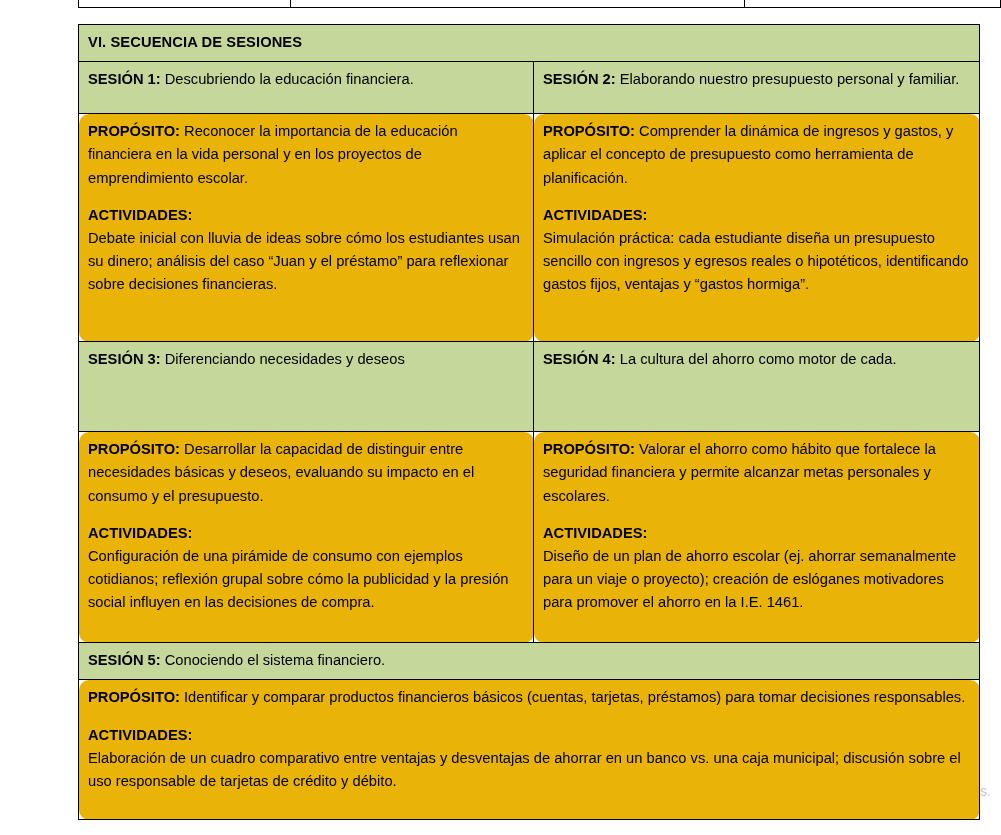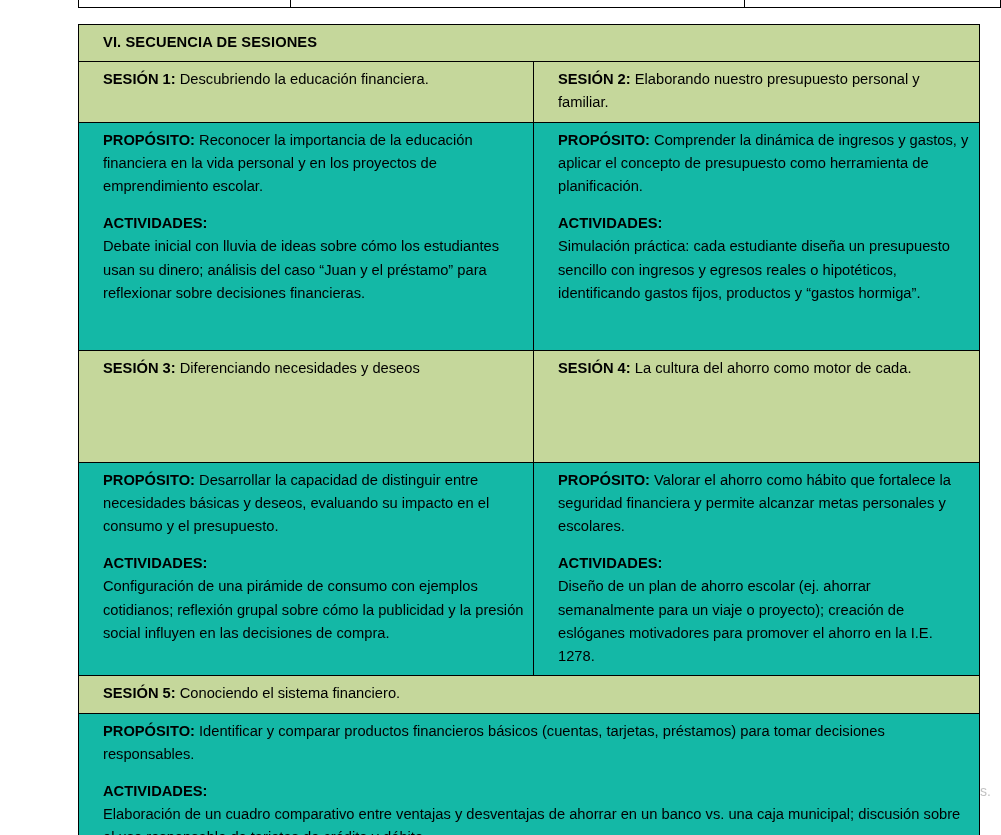--- a/index.html
+++ b/index.html
@@ -51,30 +51,31 @@
     position: absolute;
     left: 78px;
     top: 24px;
     width: 901px;
     border-collapse: collapse;
     table-layout: fixed;
   }
   .seq-table td {
     border: 1px solid #000000;
     vertical-align: top;
-    padding: 6px 9px 7px 24px;
+    padding: 6px 9px 7px 9px;
     font-size: 14.7px;
     line-height: 1.58;
     box-sizing: border-box;
   }
   .green {
     background: #c5d79b;
   }
   .white {
-    background: #14b8a6;
+    background: #eab308;
+    border-radius: 10px;
   }
   .col-left  { width: 455px; }
   .col-right { width: 446px; }
 
   .section-title {
     font-weight: bold;
     font-size: 14.6px;
     letter-spacing: 0.1px;
     padding-top: 7px;
     padding-bottom: 8px;
@@ -87,21 +88,21 @@
     display: block;
     height: 0.95em;
   }
   p.body-text {
     margin: 0;
   }
 
   
   .h-sess12-head { height: 52px; }
   .h-sess12-body { height: 228px; }
-  .h-sess34-head { height: 112px; }
+  .h-sess34-head { height: 90px; }
   .h-sess34-body { height: 211px; }
   .h-sess5-head  { height: 32px; }
   .h-sess5-body  { height: 140px; }
 
   
   .watermark {
     position: absolute;
     right: 10px;
     top: 748px;
     text-align: left;
@@ -164,21 +165,21 @@
         <td class="white h-sess12-body">
           <p class="body-text"><span class="lbl">PROPÓSITO:</span><span> Reconocer la importancia de la educación financiera en la vida personal y en los proyectos de emprendimiento escolar.</span></p>
           <span class="blank-line"></span>
           <p class="body-text"><span class="lbl">ACTIVIDADES:</span></p>
           <p class="body-text">Debate inicial con lluvia de ideas sobre cómo los estudiantes usan su dinero; análisis del caso “Juan y el préstamo” para reflexionar sobre decisiones financieras.</p>
         </td>
         <td class="white h-sess12-body">
           <p class="body-text"><span class="lbl">PROPÓSITO:</span><span> Comprender la dinámica de ingresos y gastos, y aplicar el concepto de presupuesto como herramienta de planificación.</span></p>
           <span class="blank-line"></span>
           <p class="body-text"><span class="lbl">ACTIVIDADES:</span></p>
-          <p class="body-text">Simulación práctica: cada estudiante diseña un presupuesto sencillo con ingresos y egresos reales o hipotéticos, identificando gastos fijos, productos y “gastos hormiga”.</p>
+          <p class="body-text">Simulación práctica: cada estudiante diseña un presupuesto sencillo con ingresos y egresos reales o hipotéticos, identificando gastos fijos, ventajas y “gastos hormiga”.</p>
         </td>
       </tr>
 
       <tr>
         <td class="green h-sess34-head">
           <p class="body-text"><span class="lbl">SESIÓN 3:</span><span> Diferenciando necesidades y deseos</span></p>
         </td>
         <td class="green h-sess34-head">
           <p class="body-text"><span class="lbl">SESIÓN 4:</span><span> La cultura del ahorro como motor de cada.</span></p>
         </td>
@@ -188,21 +189,21 @@
         <td class="white h-sess34-body">
           <p class="body-text"><span class="lbl">PROPÓSITO:</span><span> Desarrollar la capacidad de distinguir entre necesidades básicas y deseos, evaluando su impacto en el consumo y el presupuesto.</span></p>
           <span class="blank-line"></span>
           <p class="body-text"><span class="lbl">ACTIVIDADES:</span></p>
           <p class="body-text">Configuración de una pirámide de consumo con ejemplos cotidianos; reflexión grupal sobre cómo la publicidad y la presión social influyen en las decisiones de compra.</p>
         </td>
         <td class="white h-sess34-body">
           <p class="body-text"><span class="lbl">PROPÓSITO:</span><span> Valorar el ahorro como hábito que fortalece la seguridad financiera y permite alcanzar metas personales y escolares.</span></p>
           <span class="blank-line"></span>
           <p class="body-text"><span class="lbl">ACTIVIDADES:</span></p>
-          <p class="body-text">Diseño de un plan de ahorro escolar (ej. ahorrar semanalmente para un viaje o proyecto); creación de eslóganes motivadores para promover el ahorro en la I.E. 1278.</p>
+          <p class="body-text">Diseño de un plan de ahorro escolar (ej. ahorrar semanalmente para un viaje o proyecto); creación de eslóganes motivadores para promover el ahorro en la I.E. 1461.</p>
         </td>
       </tr>
 
       <tr>
         <td class="green h-sess5-head" colspan="2">
           <p class="body-text"><span class="lbl">SESIÓN 5:</span><span> Conociendo el sistema financiero.</span></p>
         </td>
       </tr>
 
       <tr>

